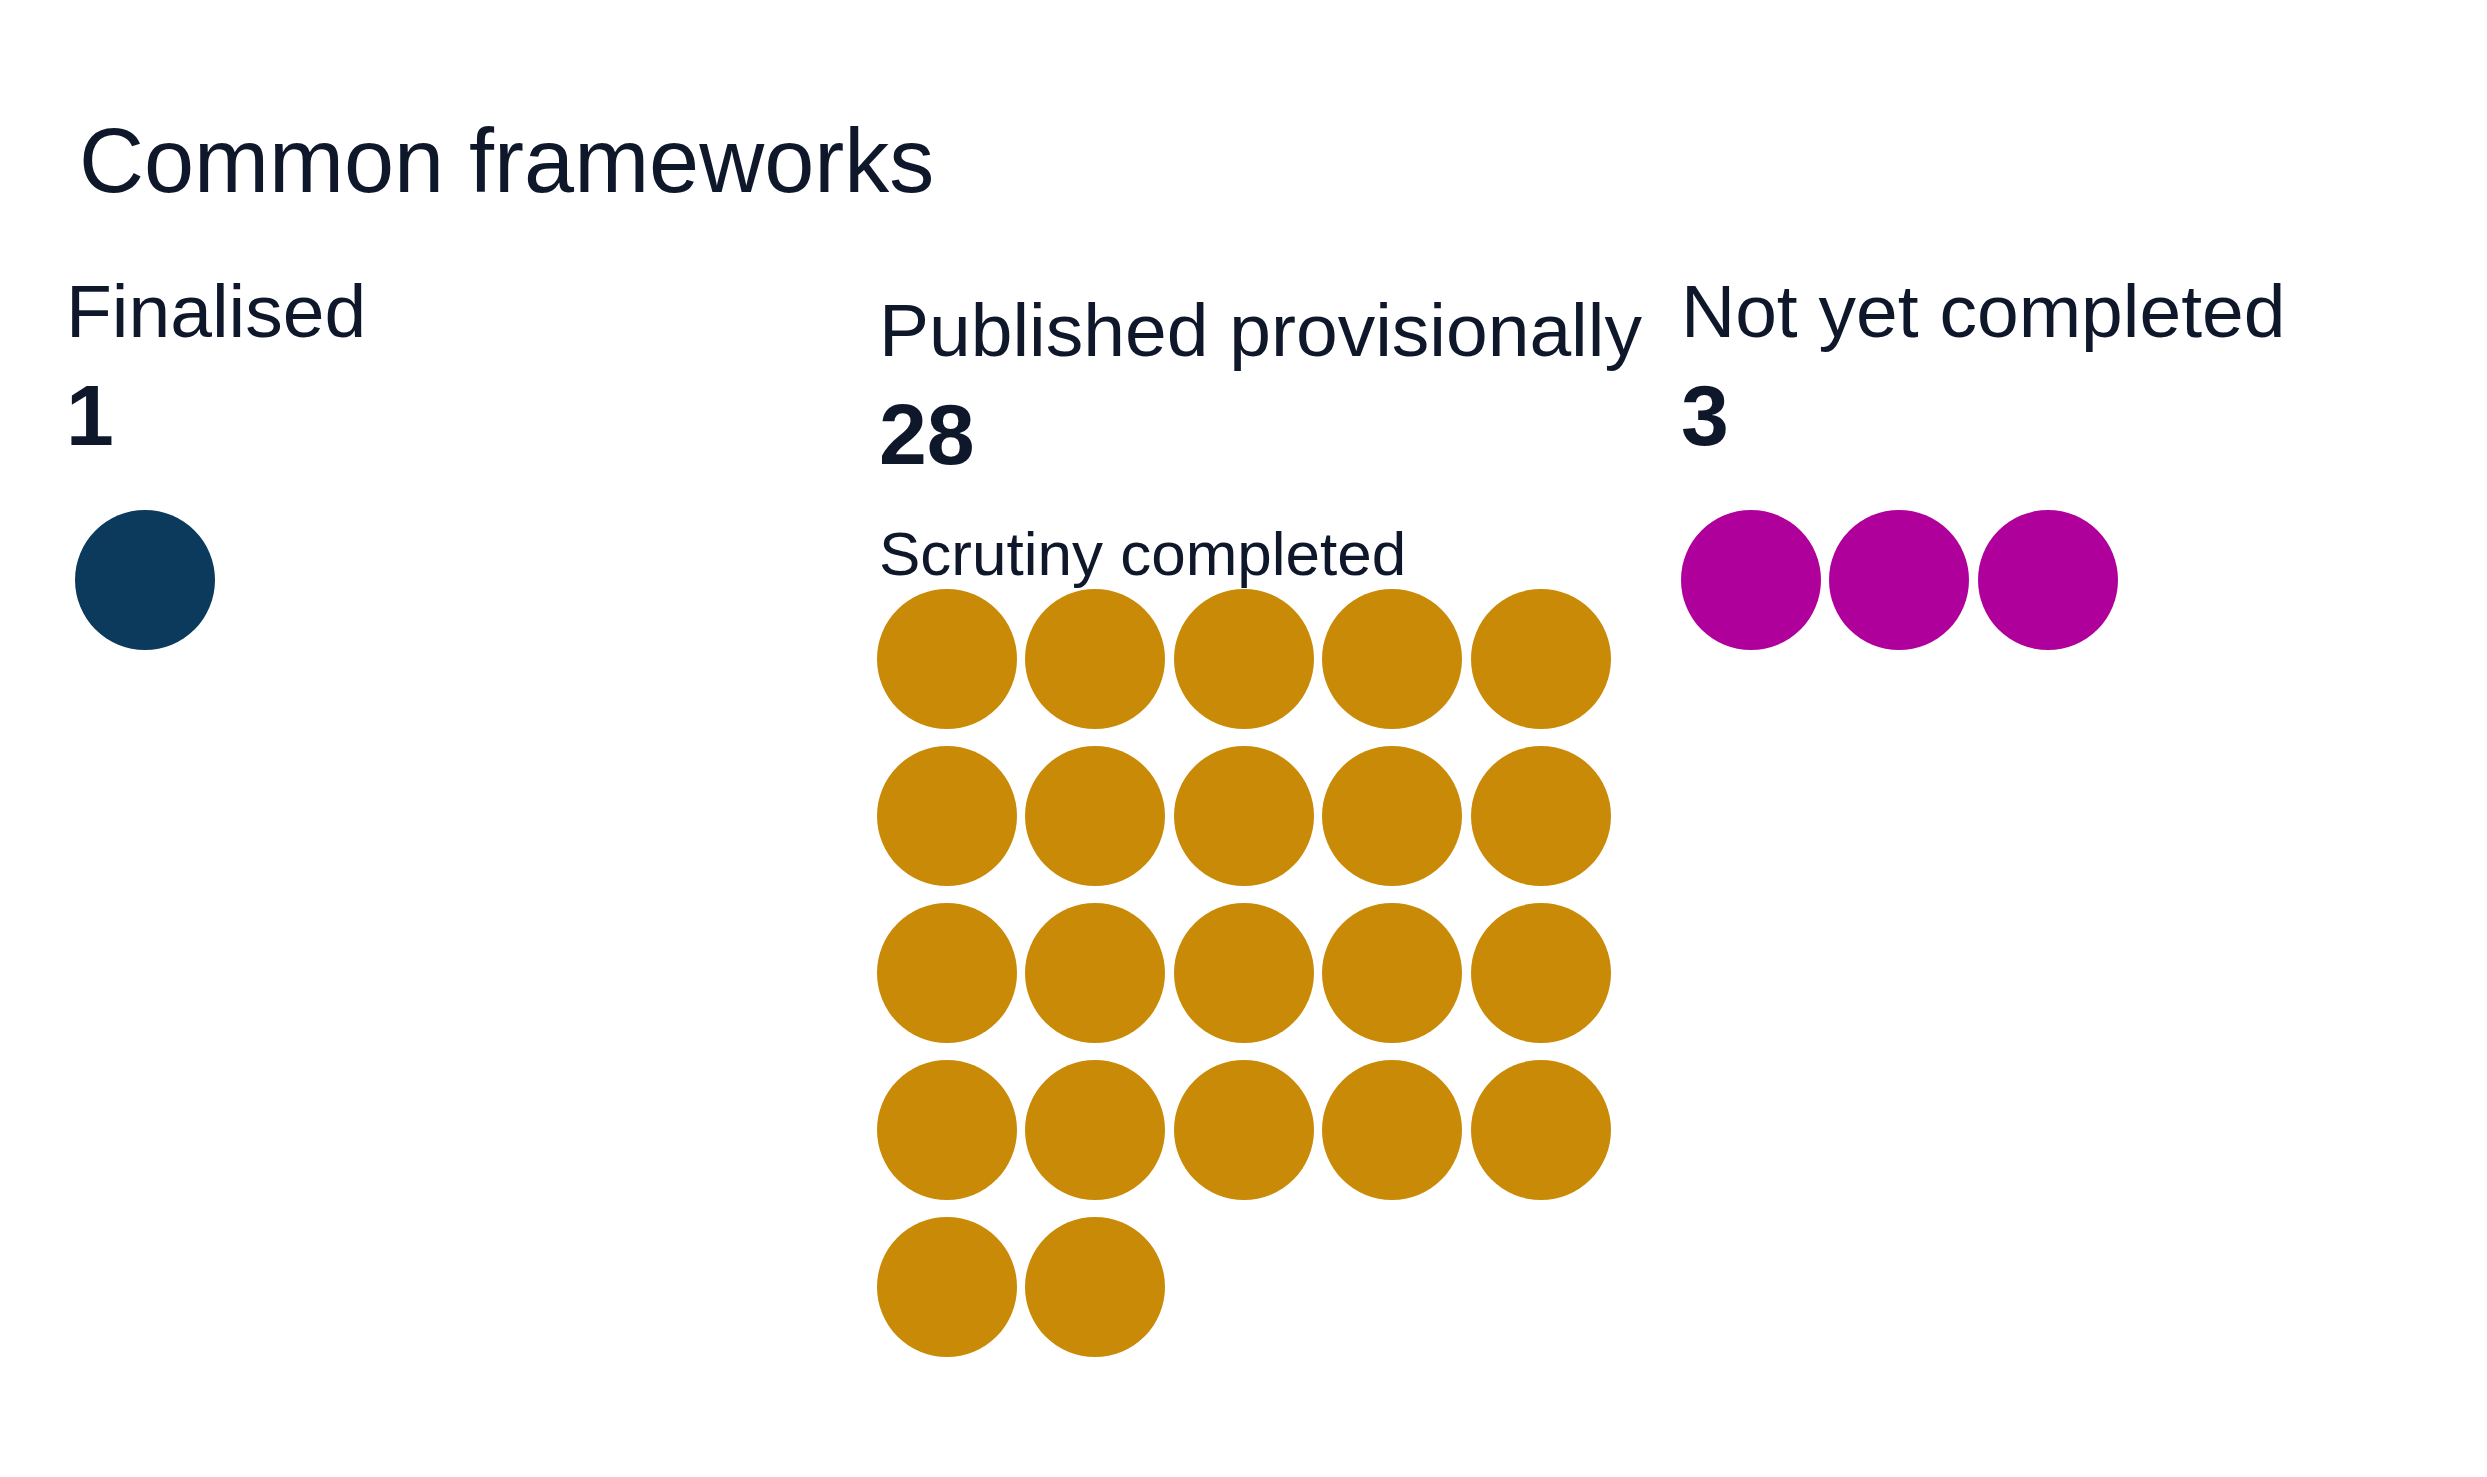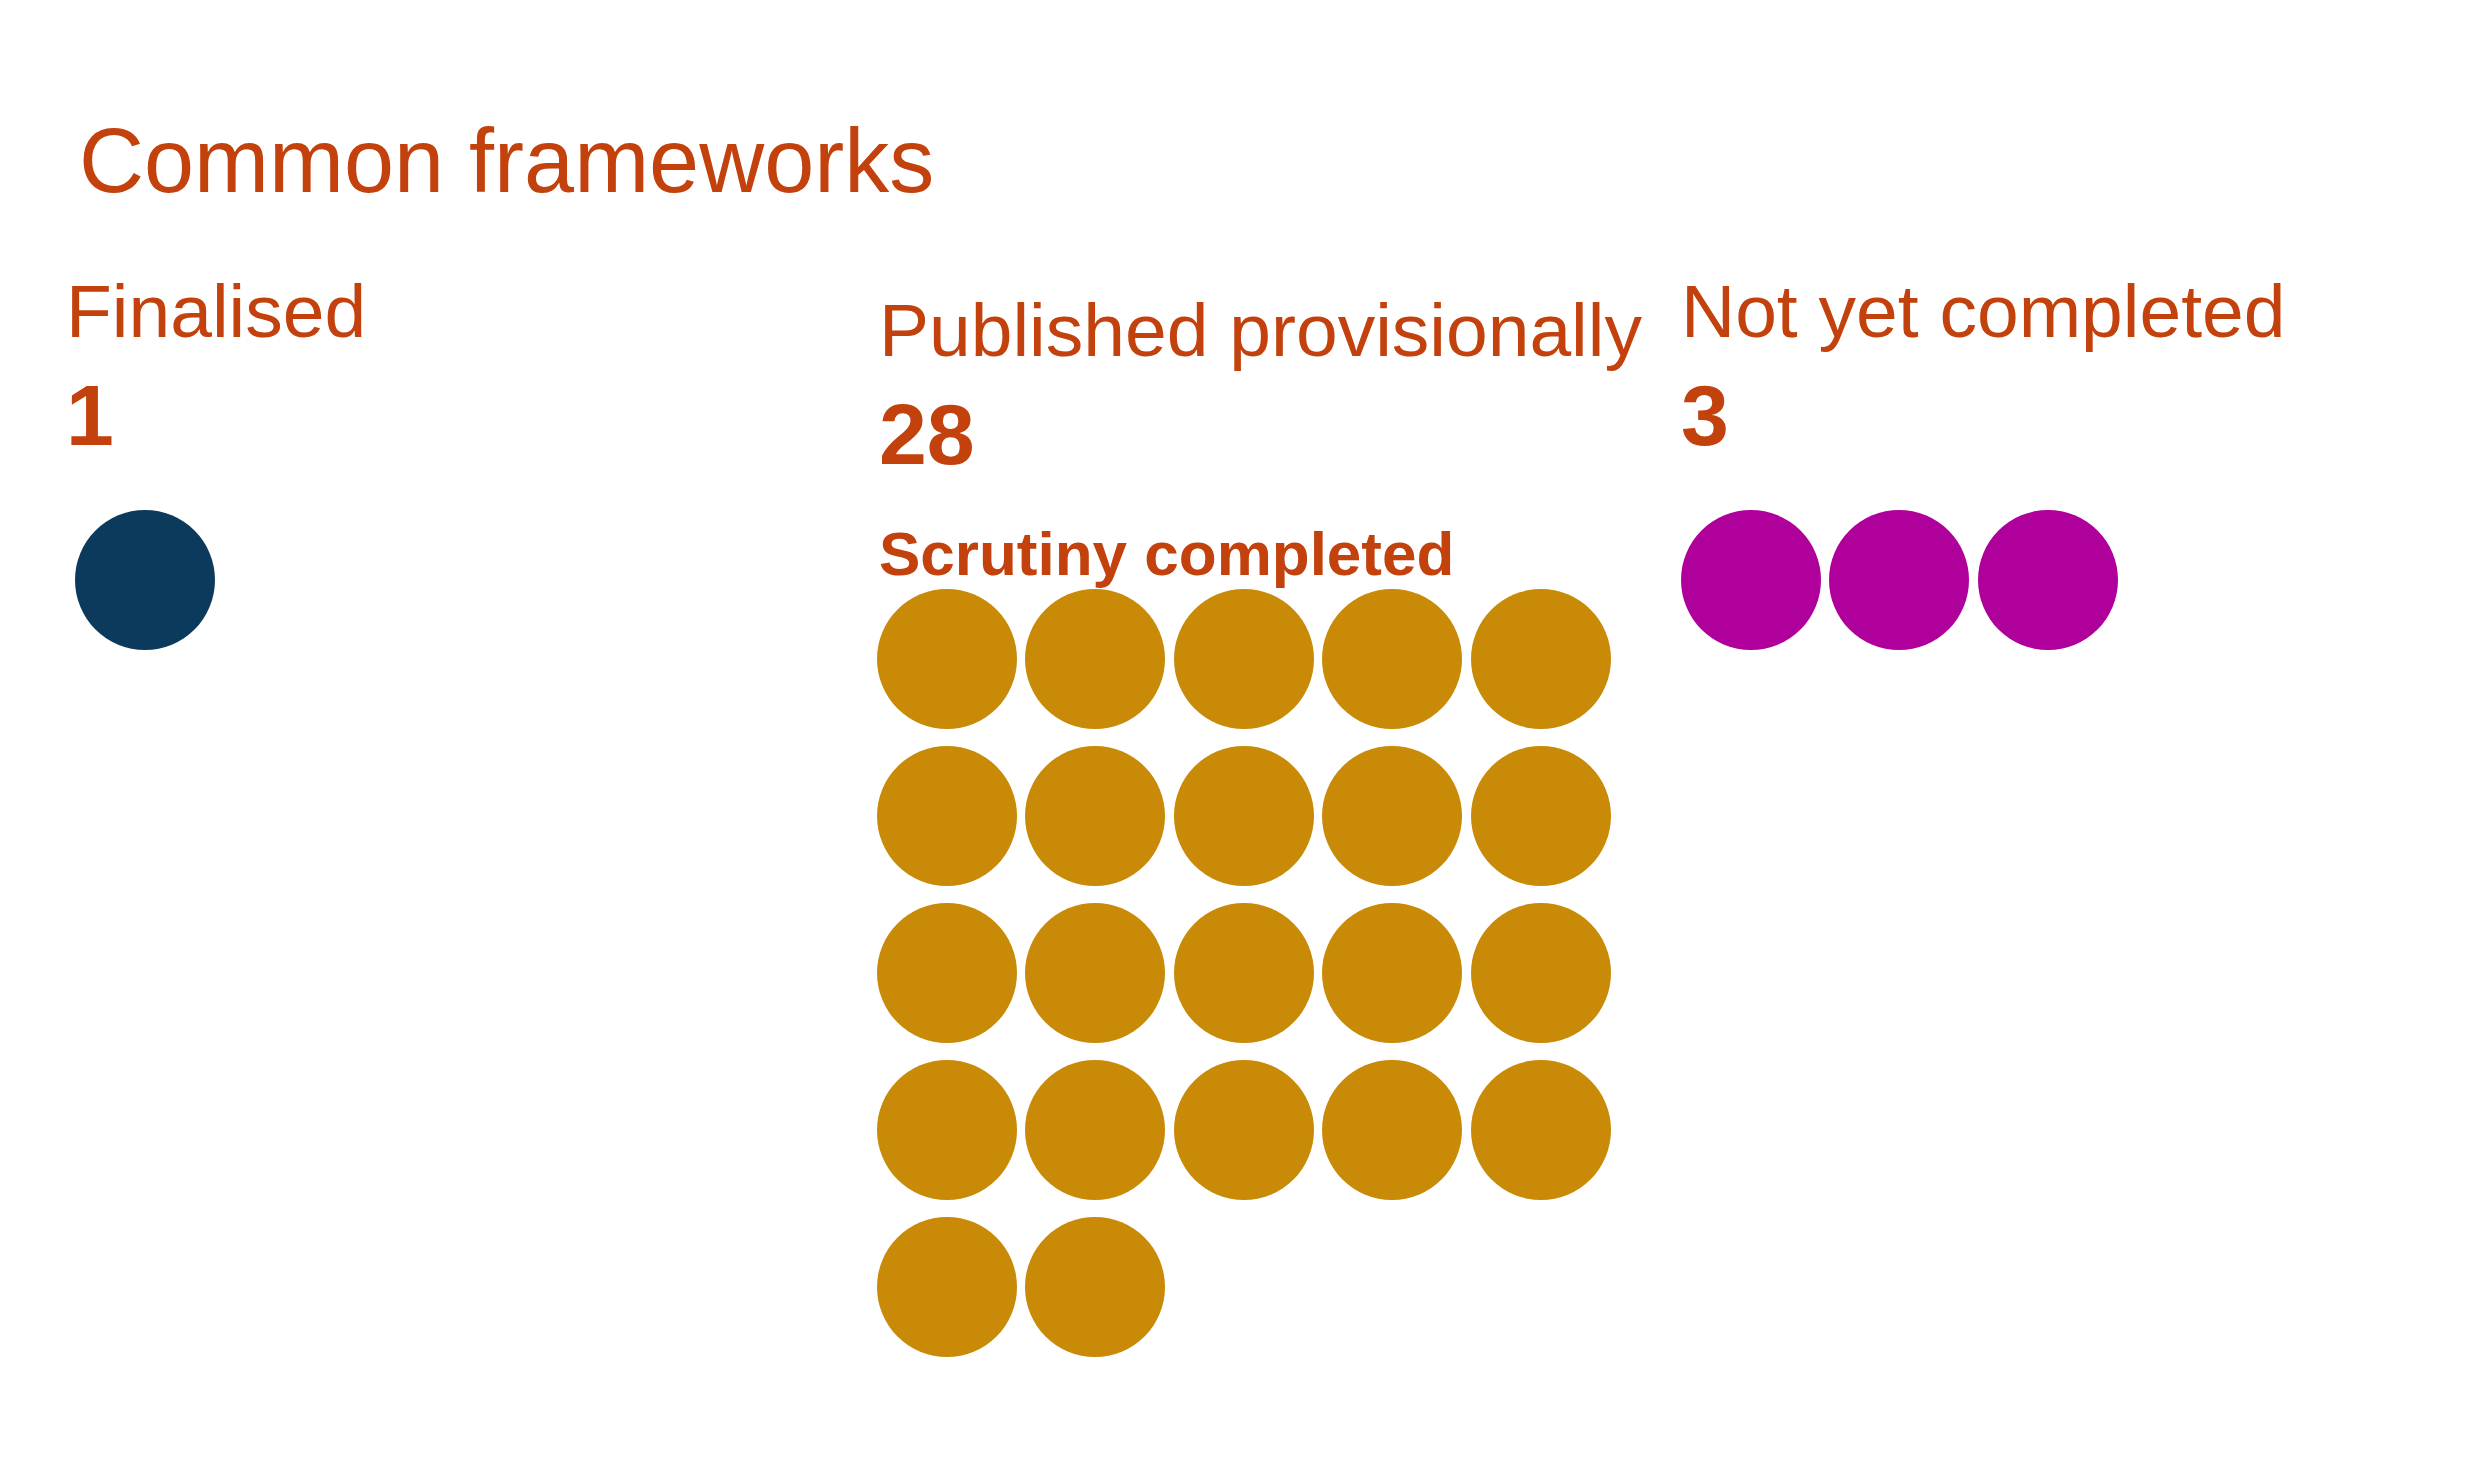--- a/index.html
+++ b/index.html
@@ -6,21 +6,21 @@
     margin: 0;
     padding: 0;
     background: #FFFFFF;
   }
   .canvas {
     position: relative;
     width: 2487px;
     height: 1477px;
     background: #FFFFFF;
     font-family: "Liberation Sans", sans-serif;
-    color: #c2410c;
+    color: #0f172a;
     overflow: hidden;
   }
   .abs { position: absolute; }
   .chart-title {
     left: 79px;
     top: 116px;
     font-size: 90px;
     font-weight: 400;
     line-height: 1;
     letter-spacing: 0px;
@@ -36,21 +36,21 @@
   .section-number {
     top: 372px;
     font-size: 86px;
     font-weight: 700;
     line-height: 1;
     white-space: nowrap;
   }
   .section-sublabel {
     top: 504px;
     font-size: 62px;
-    font-weight: 700;
+    font-weight: 400;
     line-height: 1;
     white-space: nowrap;
   }
   .col1 { left: 66px; }
   .col2 { left: 879px; margin-top: 19px; }
   .col3 { left: 1681px; }
   .dots-single {
     left: 75px;
     top: 510px;
     display: flex;

